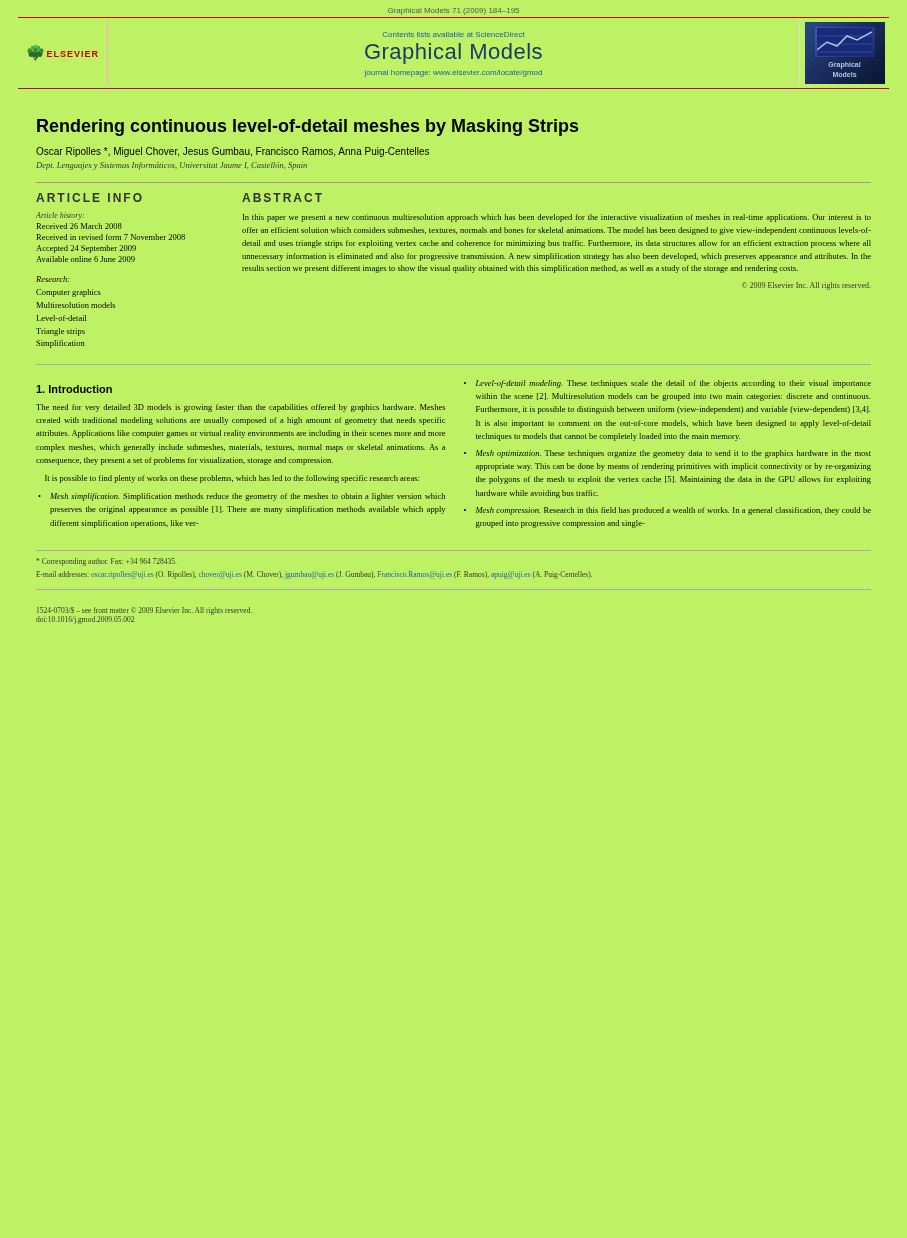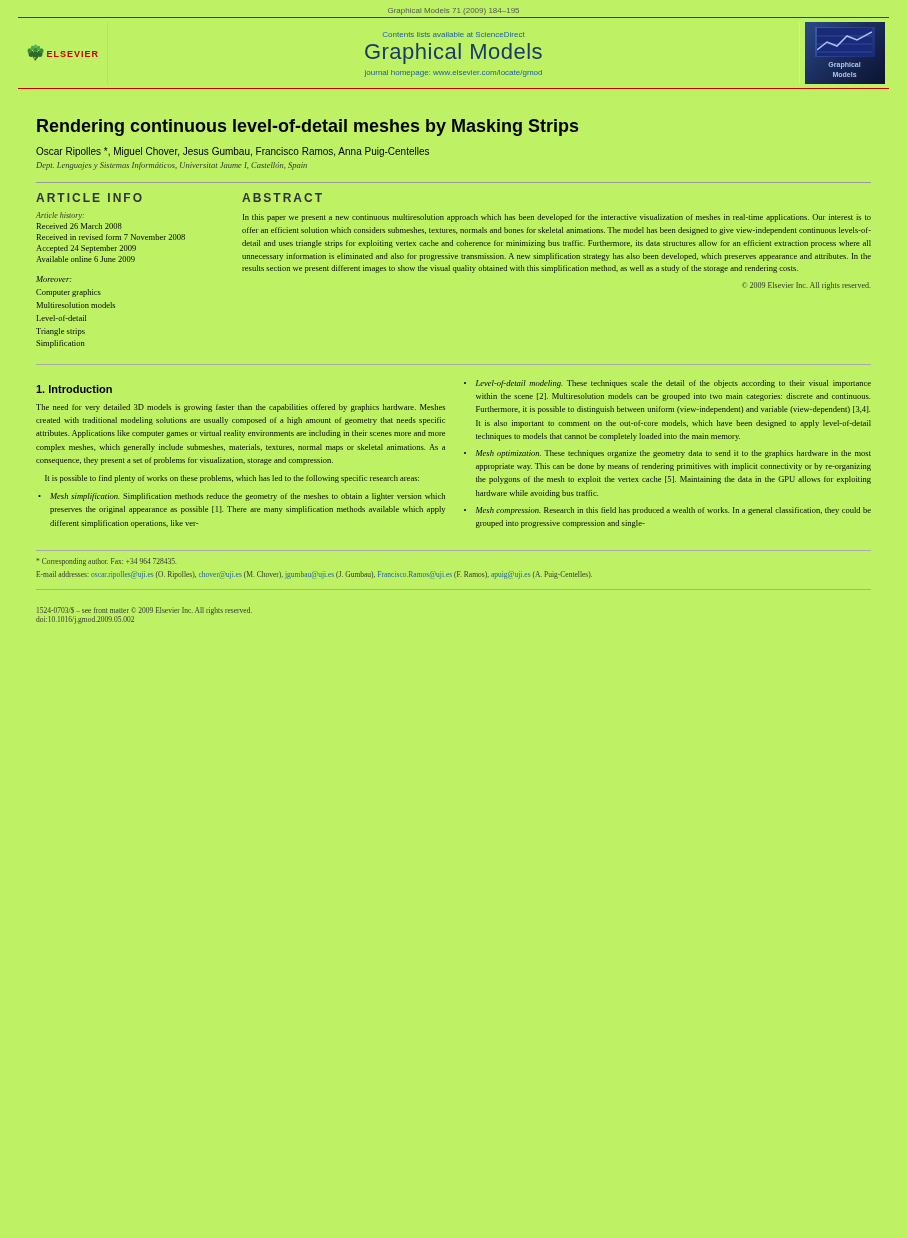--- a/index.html
+++ b/index.html
@@ -375,21 +375,21 @@
 
         <div class="article-info-box">
           <div class="info-label">Article history:</div>
           <div class="info-date">Received 26 March 2008</div>
           <div class="info-date">Received in revised form 7 November 2008</div>
           <div class="info-date">Accepted 24 September 2009</div>
           <div class="info-date">Available online 6 June 2009</div>
         </div>
 
         <div class="keywords-section">
-          <div class="keywords-label">Moreover:</div>
+          <div class="keywords-label">Research:</div>
           <div class="keyword-item">Computer graphics</div>
           <div class="keyword-item">Multiresolution models</div>
           <div class="keyword-item">Level-of-detail</div>
           <div class="keyword-item">Triangle strips</div>
           <div class="keyword-item">Simplification</div>
         </div>
       </div>
 
       <div class="right-col">
         <div class="section-heading">ABSTRACT</div>

